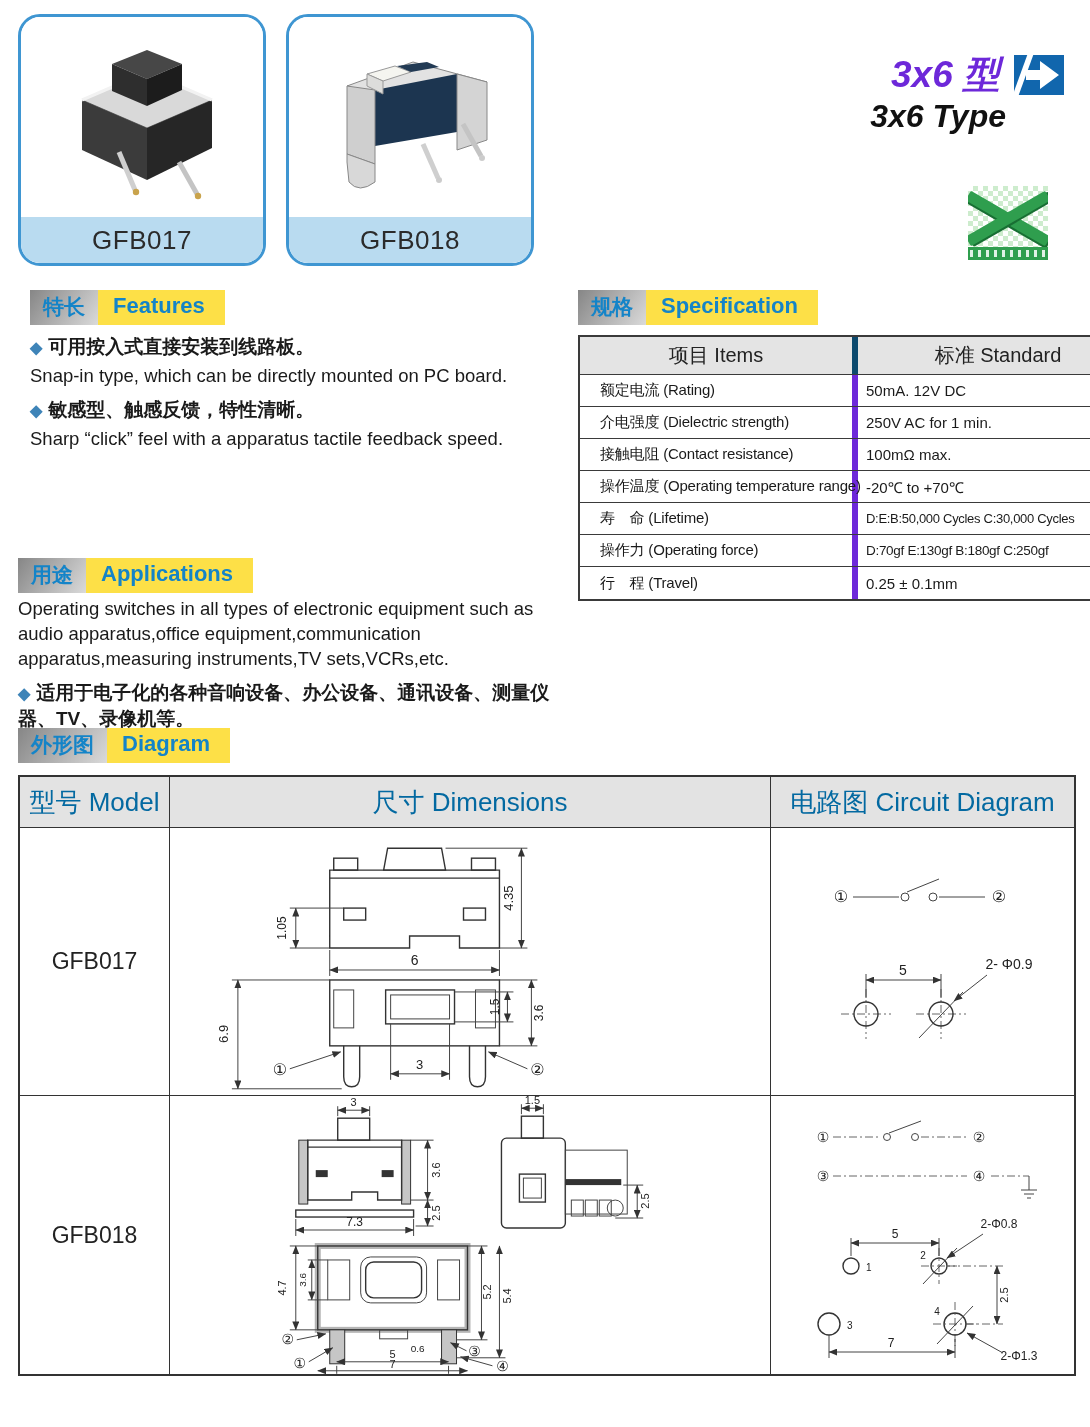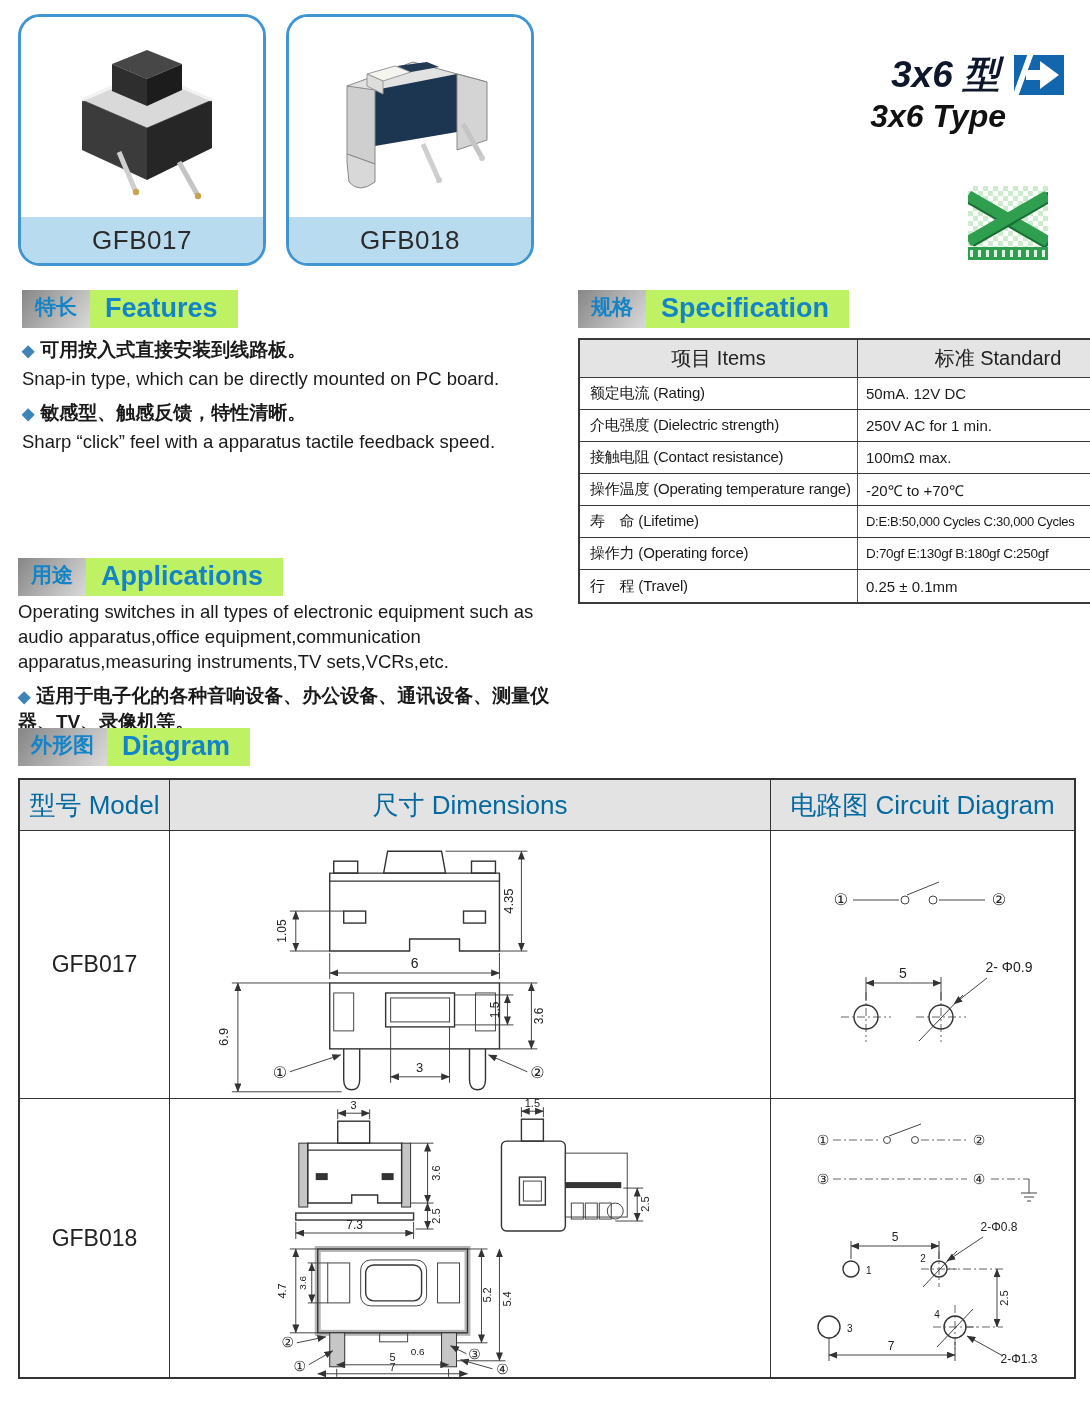--- a/index.html
+++ b/index.html
@@ -13,61 +13,61 @@
   .card { position:absolute; width:248px; height:252px; border:3px solid #3f96d2;
           border-radius:22px; overflow:hidden; background:#fff; display:flex; flex-direction:column; }
   .card.c1 { left:18px; top:14px; }
   .card.c2 { left:286px; top:14px; }
   .card-photo { flex:1; display:flex; align-items:center; justify-content:center; background:#fff; }
   .card-label { height:46px; background:#b9dbf0; display:flex; align-items:center; justify-content:center;
                 font-size:26px; color:#2b2b2b; letter-spacing:.5px; }
 
   
   .type-cn { position:absolute; top:50px; right:26px; display:flex; align-items:center; gap:14px; }
-  .type-cn .t { font-size:37px; font-weight:bold; font-style:italic; color:#0f172a; }
+  .type-cn .t { font-size:37px; font-weight:bold; font-style:italic; color:#6d28d9; }
   .type-en { position:absolute; top:98px; right:84px; font-size:32px; font-weight:bold; font-style:italic; color:#111; }
 
   
   .eco-logo { position:absolute; left:968px; top:186px; width:80px; height:74px; overflow:hidden; }
   .eco-checker { position:absolute; inset:0;
     background:conic-gradient(#cdeccd 90deg,#ffffff 90deg 180deg,#cdeccd 180deg 270deg,#ffffff 270deg);
     background-size:10px 10px; }
   .eco-x { position:absolute; width:92px; height:11px; background:#2f9e4e; top:27px; left:-6px;
            box-shadow:2px 2px 0 #186f33; border-radius:2px; }
   .eco-x.a { transform:rotate(30deg); }
   .eco-x.b { transform:rotate(-30deg); }
   .eco-strip { position:absolute; left:0; right:0; bottom:0; height:13px; background:#2f9e4e;
     background-image:repeating-linear-gradient(90deg, rgba(255,255,255,.85) 0 3px, rgba(255,255,255,0) 3px 8px);
     background-position:2px 3px; background-size:8px 7px; background-repeat:repeat-x; }
 
   
   .sec-header { display:inline-flex; align-items:stretch; }
   .sec-header .cn { background:linear-gradient(125deg,#868686,#dadada); color:#1484c8; font-weight:bold;
                     font-size:21px; padding:3px 13px 4px; }
-  .sec-header .en { background:#bef264; color:#1484c8; font-weight:bold; font-size:27px; padding:3px 20px 4px 15px; }
-
-  
-  .features { position:absolute; left:22px; top:290px; width:548px; }
+  .sec-header .en { background:#fde047; color:#1484c8; font-weight:bold; font-size:22px; padding:3px 20px 4px 15px; }
+
+  
+  .features { position:absolute; left:30px; top:290px; width:548px; }
   .applications { position:absolute; left:18px; top:558px; width:552px; }
   .feat-line { line-height:1.36; }
   .feat-line.cn { font-size:19px; font-weight:bold; margin-top:9px; }
   .feat-line.en { font-size:18.5px; margin-top:3px; }
   .diamond { color:#3e84b8; font-size:16px; margin-right:6px; }
 
   
   .spec { position:absolute; left:578px; top:290px; width:562px; }
   .spec-table { margin-top:10px; border:2px solid #3a3a3a; background:#fff; }
   .spec-hrow, .spec-row { display:grid; grid-template-columns:278px 1fr; }
   .spec-hrow { border-bottom:1px solid #3a3a3a; background:#e4e4e4; }
   .spec-h { font-size:20px; color:#222; text-align:center; padding:5px 0; }
-  .spec-h.item { border-right:1px solid #0c4a6e; }
+  .spec-h.item { border-right:6px solid #0c4a6e; }
   .spec-row { border-bottom:1px solid #3a3a3a; height:32px; align-items:center; }
   .spec-row:last-child { border-bottom:none; }
   .spec-cell { font-size:15px; padding:0 8px; white-space:nowrap; }
-  .spec-cell.item { border-right:1px solid #6d28d9; height:100%; display:flex; align-items:center; padding-left:10px; letter-spacing:-.2px; }
+  .spec-cell.item { border-right:6px solid #6d28d9; height:100%; display:flex; align-items:center; padding-left:20px; letter-spacing:-.2px; }
   .spec-cell.sm  { font-size:13px; letter-spacing:-.3px; }
   .spec-cell.sm2 { font-size:13.5px; letter-spacing:-.3px; }
 
   
   .diagram { position:absolute; left:18px; top:728px; }
   .diag-table { width:1058px; margin-top:12px; border:2px solid #333; display:grid;
                 grid-template-columns:150px 601px 1fr; grid-template-rows:51px 268px 278px; background:#fff; }
   .dt-cell { border-right:1px solid #333; border-bottom:1px solid #333; }
   .dt-cell.lastcol { border-right:none; }
   .dt-cell.lastrow { border-bottom:none; }

